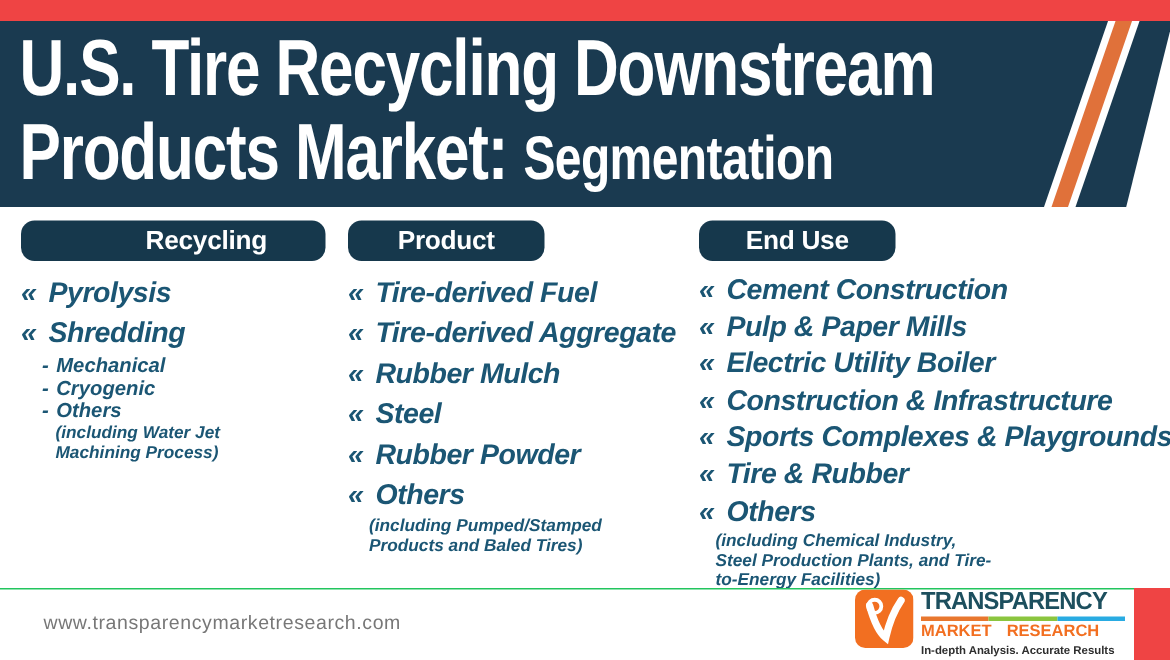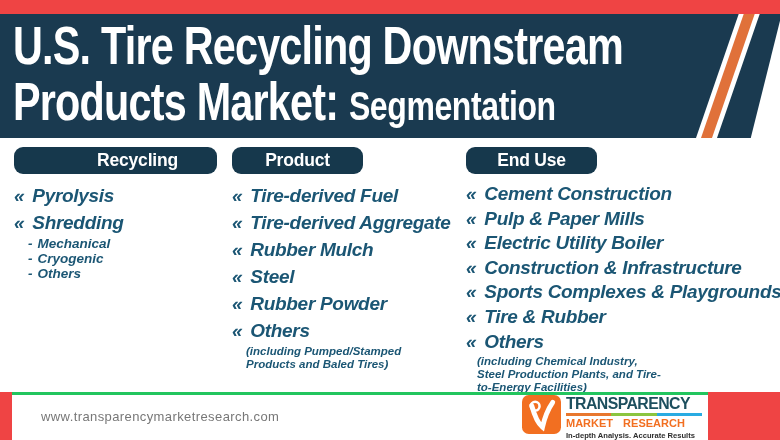--- a/index.html
+++ b/index.html
@@ -40,22 +40,22 @@
 
   .subitem { display:flex; gap:5px; color:#1b5674; font-weight:bold; font-style:italic;
              font-size:13.5px; line-height:15.2px; margin-left:14px; }
   .note { color:#1b5674; font-weight:bold; font-style:italic; font-size:11.5px;
           line-height:13px; margin-top:1px; }
   .note-1 { margin-left:23px; max-width:135px; }
   .note-2 { margin-left:14px; max-width:190px; }
   .note-3 { margin-left:11px; max-width:190px; }
 
   
-  .footer { position:absolute; left:0; bottom:0; width:696px; height:48px;
-            border-top:3px solid #22c55e; background:#ffffff;margin-left:12px; }
+  .footer { position:absolute; left:0; bottom:0; width:756px; height:48px;
+            border-top:1px solid #22c55e; background:#ffffff; }
   .footer-url { position:absolute; left:29px; top:14px; font-size:13px; color:#777777;
                 letter-spacing:0.4px; }
   .logo { position:absolute; right:3px; top:0; display:flex; gap:5px; align-items:flex-start; }
   .logo-icon { width:39px; height:39px; flex:none; }
   .logo-text { width:139px; }
   .brand-top { font-size:16.5px; font-weight:bold; color:#1d4f5e; letter-spacing:-0.6px;
                line-height:17px; transform:scaleX(0.96); transform-origin:left; }
   .brand-bar { height:2.5px; display:flex; width:136px; margin-top:1px; }
   .brand-bar span { flex:1; }
   .bar-o { background:#e8772e; } .bar-g { background:#8bc53f; } .bar-b { background:#29abe2; }
@@ -97,20 +97,21 @@
         <span>Mechanical</span>
       </div>
       <div class="subitem">
         <span>-</span>
         <span>Cryogenic</span>
       </div>
       <div class="subitem">
         <span>-</span>
         <span>Others</span>
       </div>
+      <div class="note note-1">(including Water Jet Machining Process)</div>
     </div>
 
     <div class="col col-2">
       <div class="pill pill-small">Product</div>
       <div class="item">
         <span class="bullet">«</span>
         <span>Tire-derived Fuel</span>
       </div>
       <div class="item">
         <span class="bullet">«</span>

